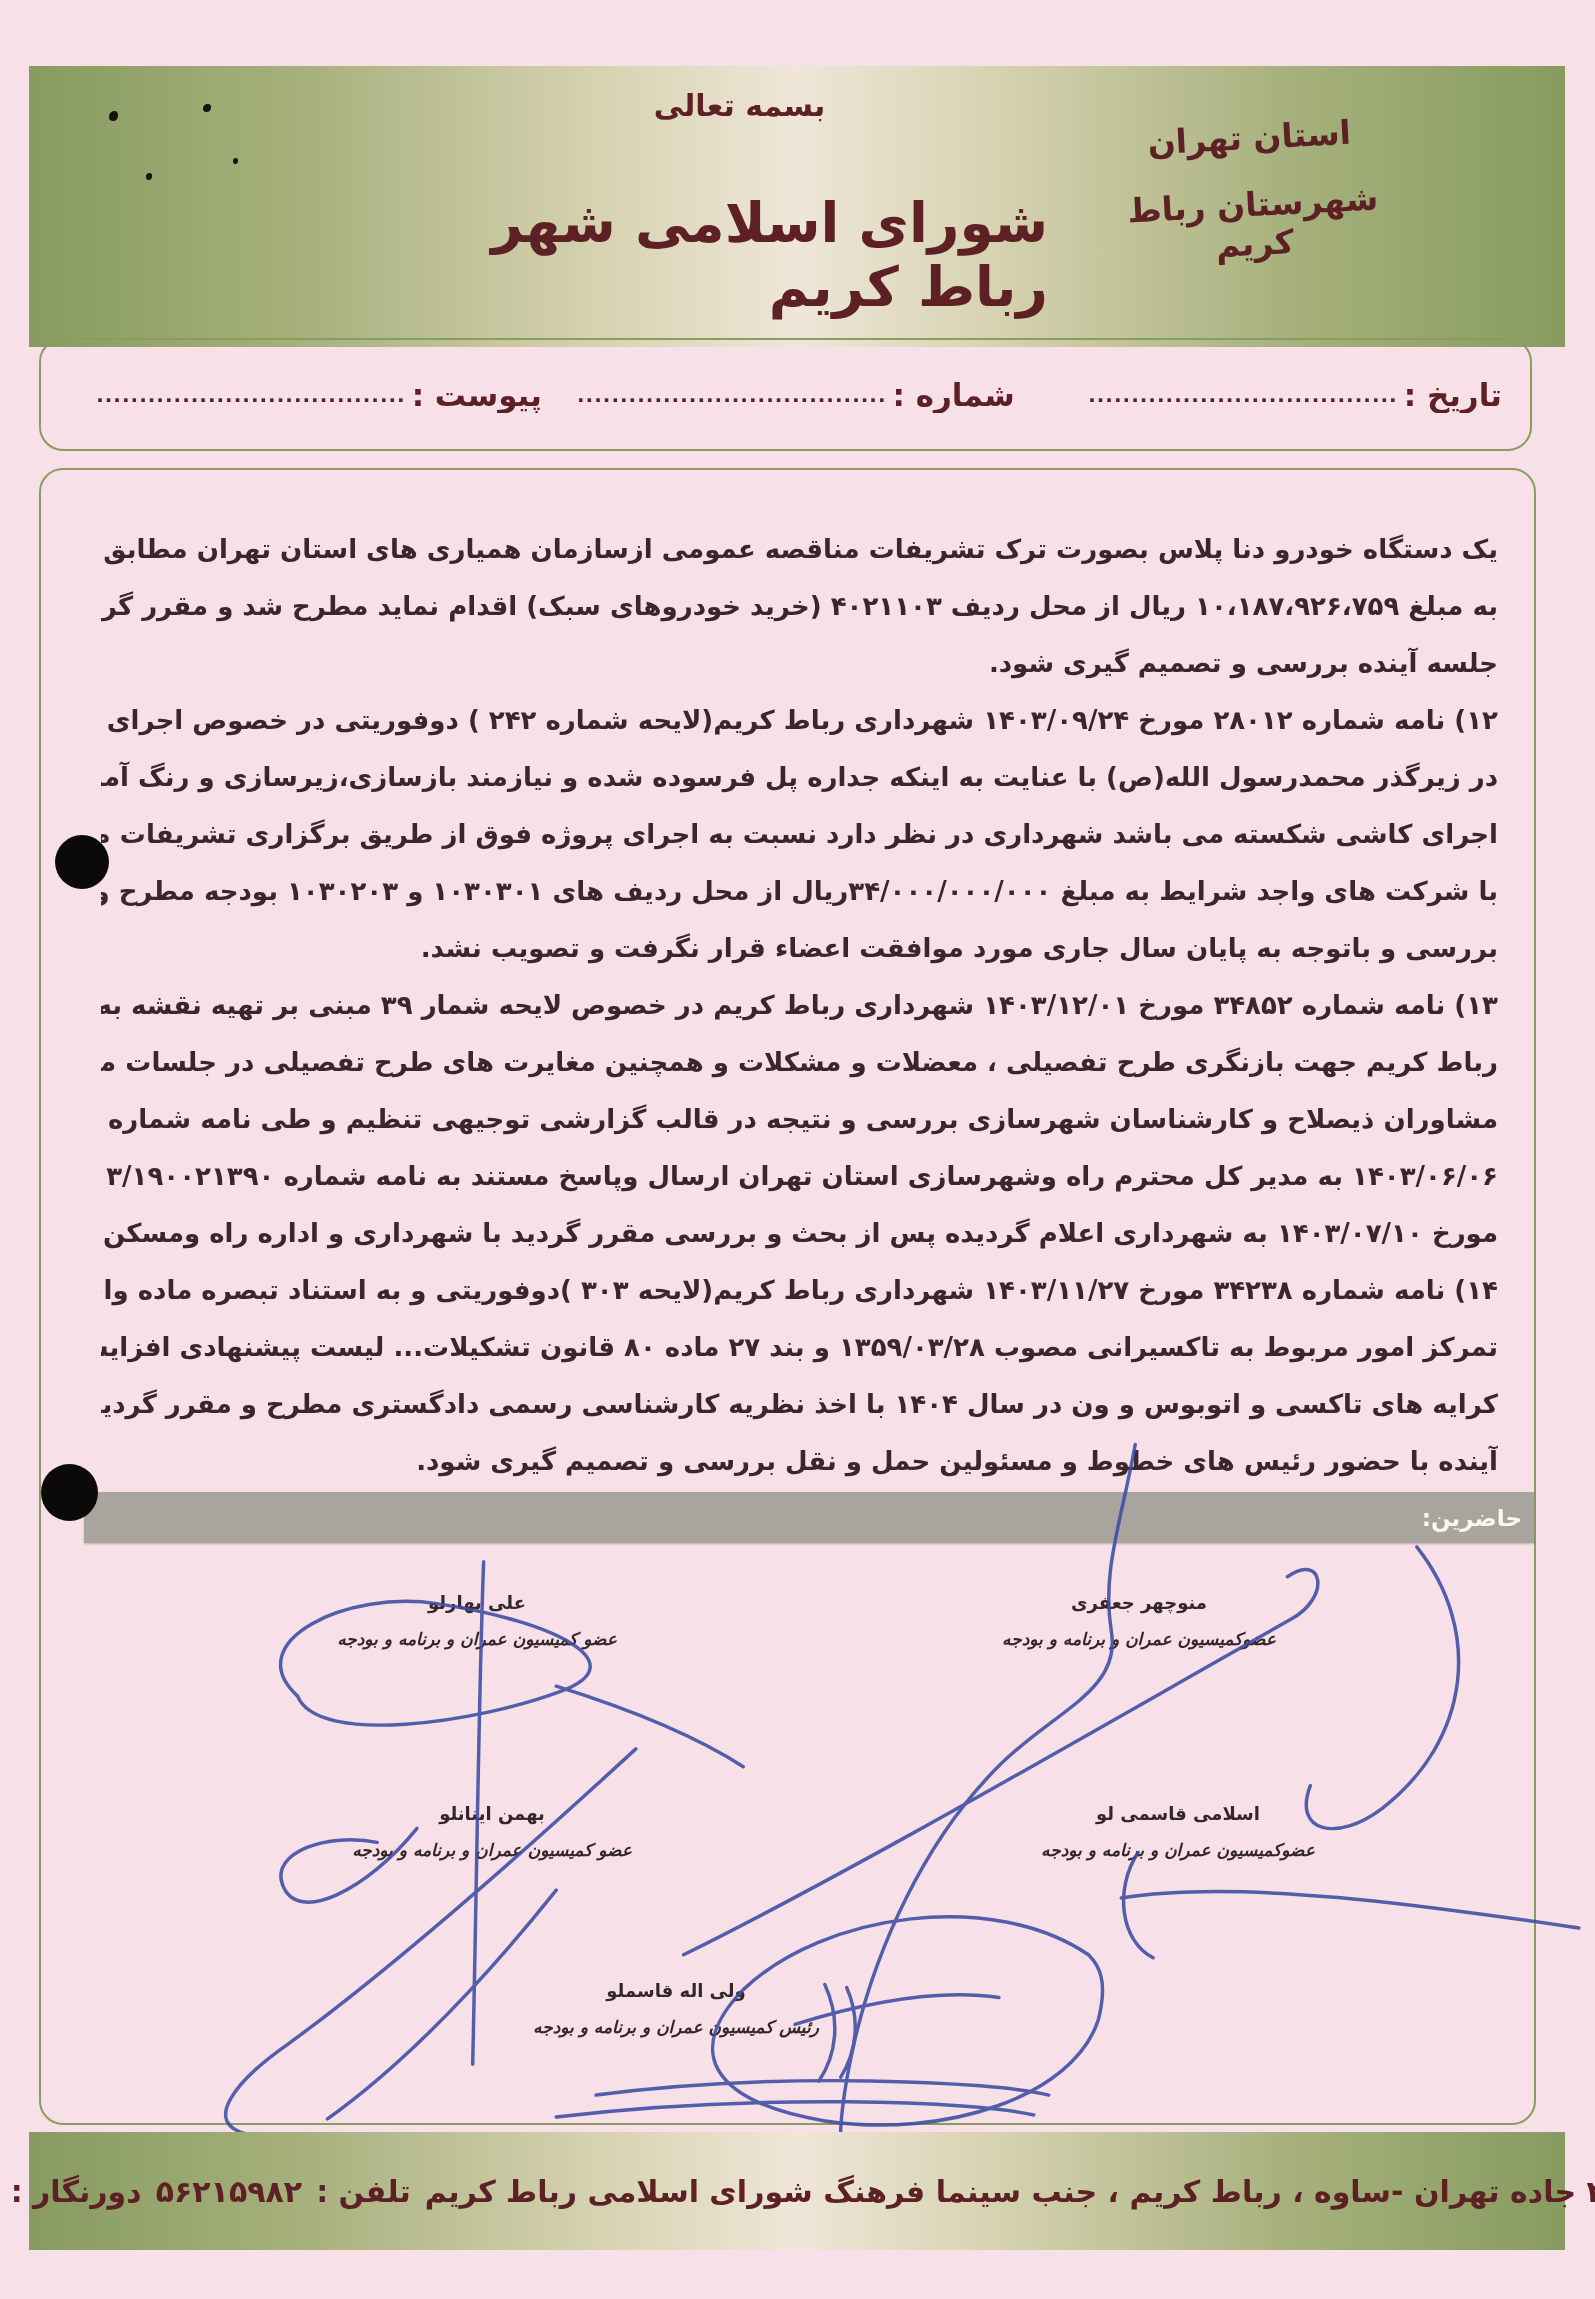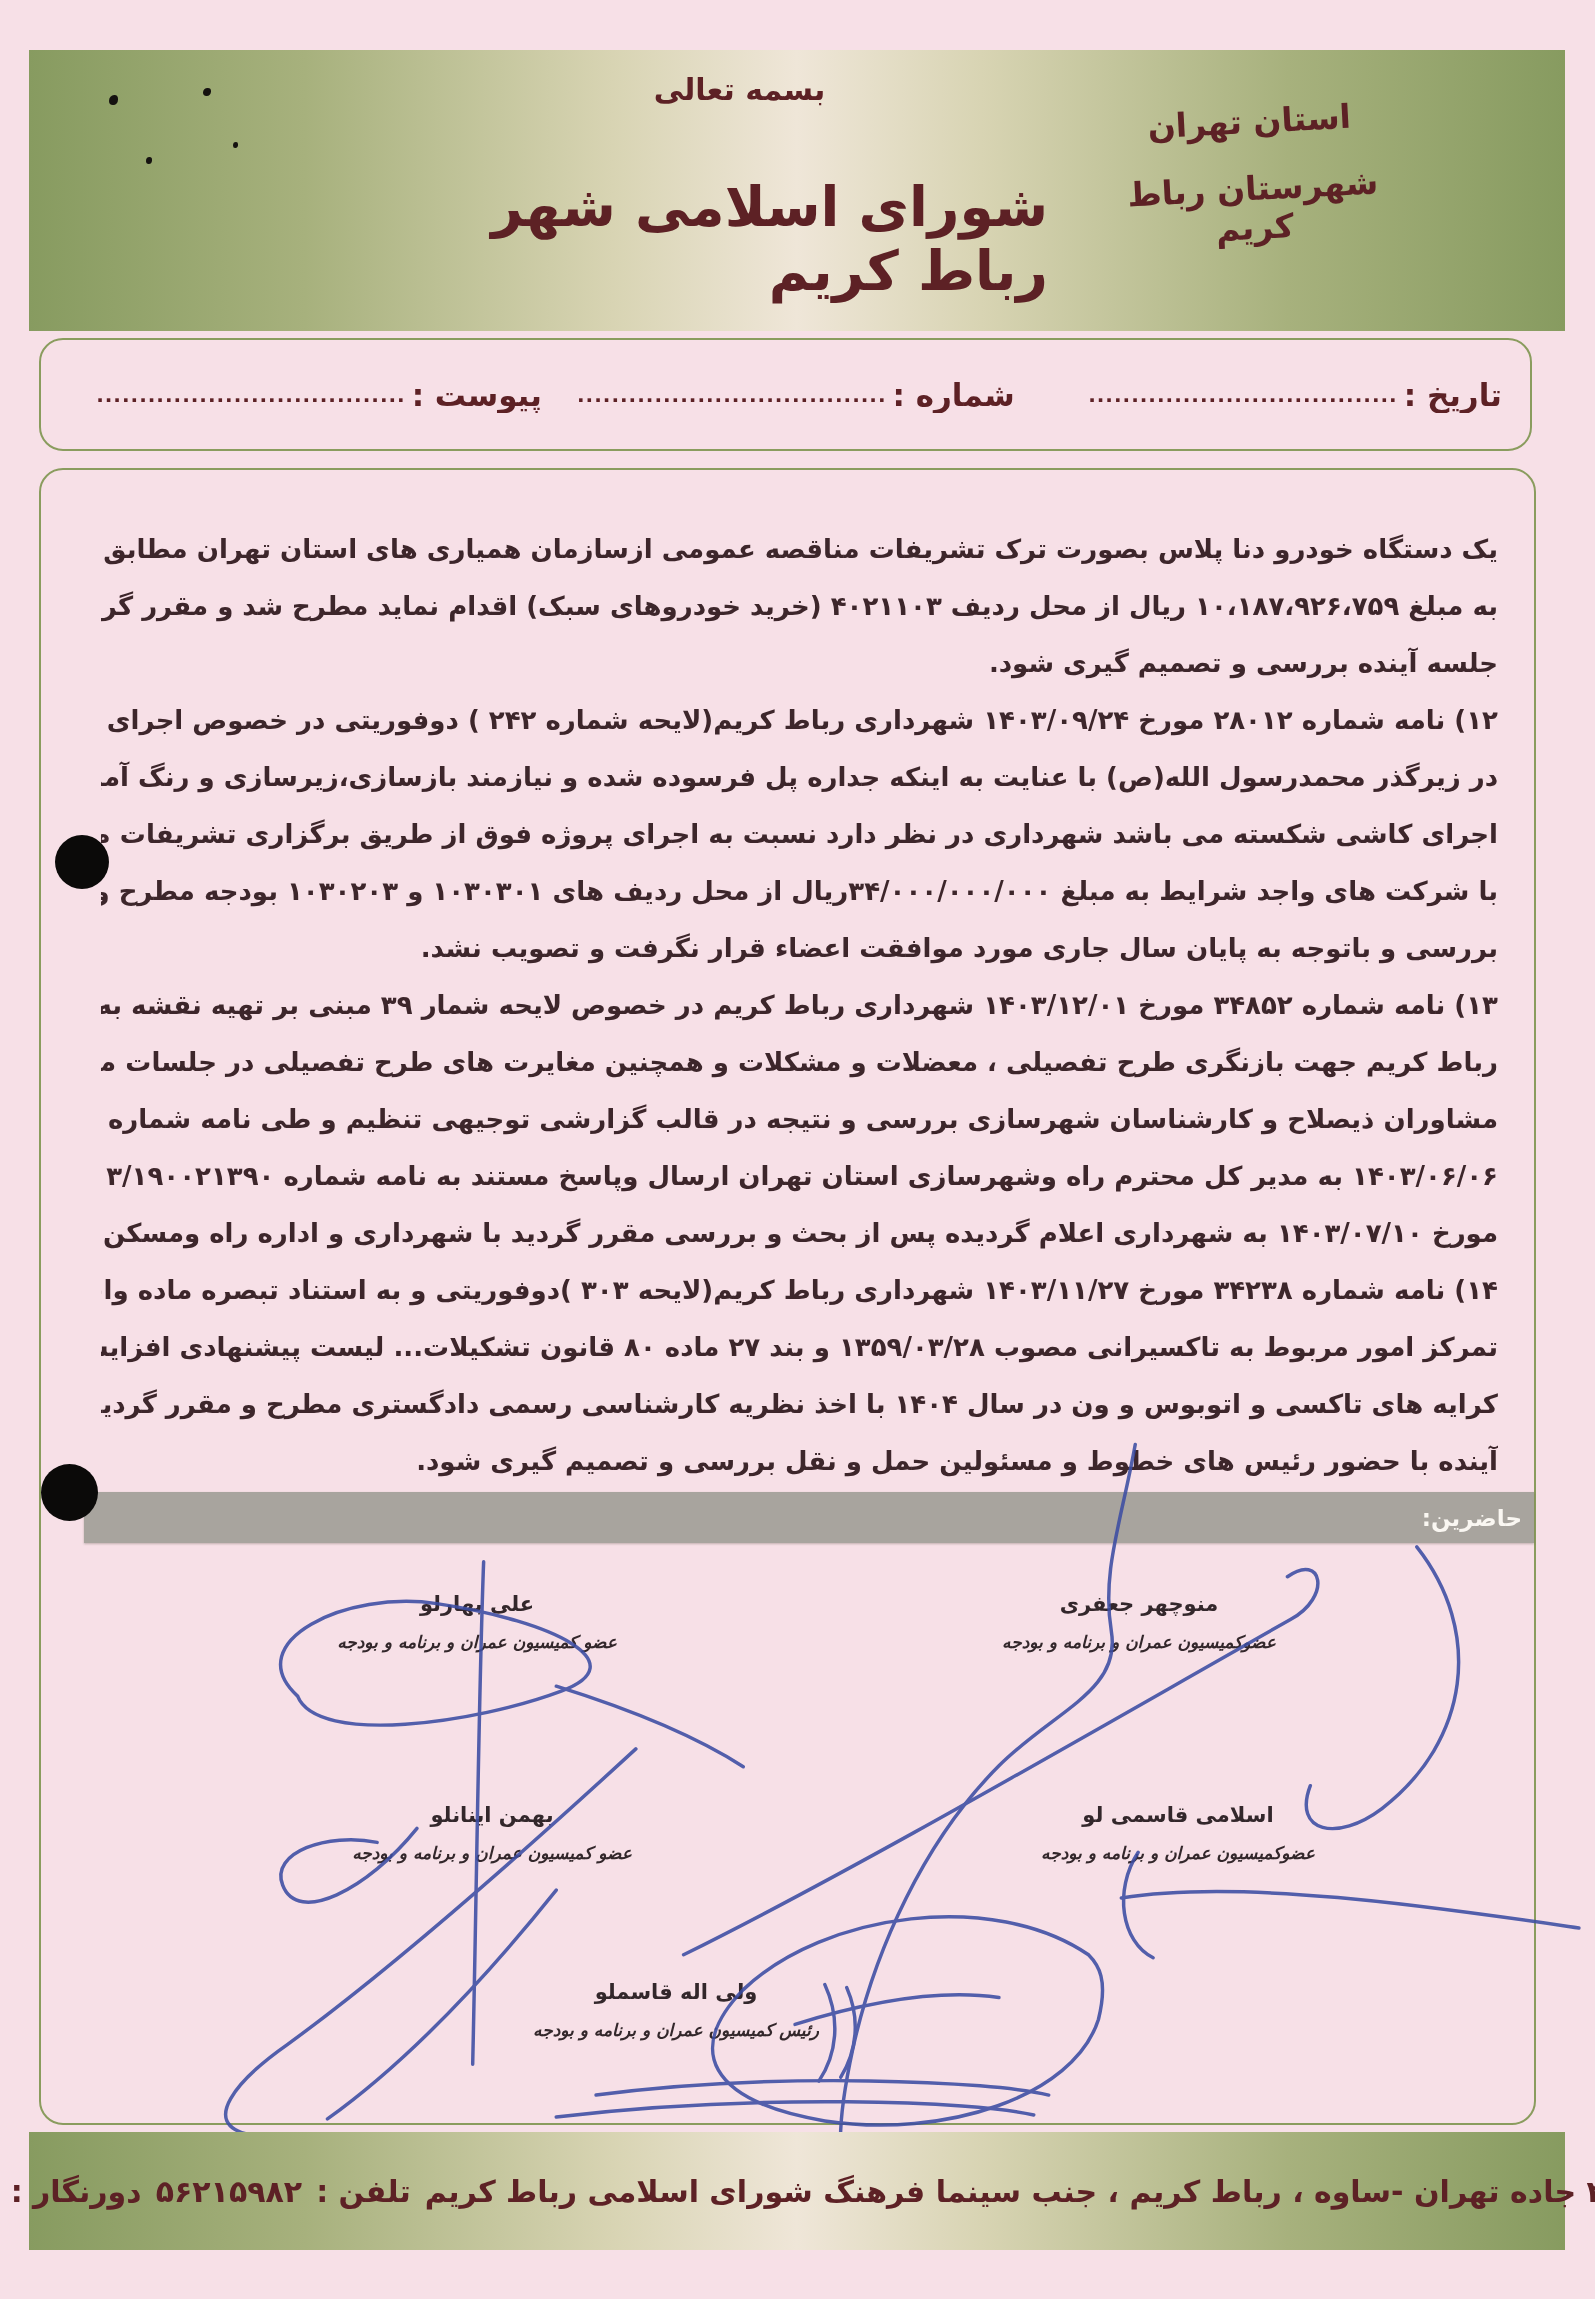--- a/index.html
+++ b/index.html
@@ -10,21 +10,21 @@
     background:#f7e0e7;
     overflow:hidden;
     font-family:"DejaVu Sans",sans-serif;
     direction:rtl;
   }
   
   .band{
     position:absolute;left:30px;width:1536px;
     background:linear-gradient(90deg,#879b60 0%,#a7b17d 18%,#d8d4b3 38%,#efe6d8 50%,#d8d4b3 62%,#a7b17d 82%,#879b60 100%);
   }
-  .header-band{top:50px;height:281px;}
+  .header-band{top:66px;height:281px;}
   .footer-band{top:2132px;height:118px;display:flex;align-items:center;justify-content:center;}
   .header-center{
     position:absolute;top:0;right:517px;width:617px;height:100%;
     display:flex;flex-direction:column;align-items:center;justify-content:space-between;
     padding:22px 0 28px 0;box-sizing:border-box;color:#5d2125;font-weight:bold;
   }
   .bismillah{font-size:30px;}
   .country-title{font-size:35px;}
   .council-title{font-size:55px;}
   .header-right{
@@ -66,21 +66,21 @@
     background:#a8a49e;
     display:flex;align-items:center;
     color:#faf7f2;font-size:23px;font-weight:bold;
     padding-right:12px;box-sizing:border-box;
     box-shadow:0 1px 2px rgba(90,80,70,.35);
   }
   
   .sig{
     position:absolute;text-align:center;color:#33272b;font-weight:bold;
   }
-  .sig .name{font-size:21px;margin-bottom:16px;}
+  .sig .name{font-size:18px;margin-bottom:16px;}
   .sig .role{font-size:17px;font-style:italic;}
   .sig1{left:249px;top:1592px;width:458px;}
   .sig2{left:896px;top:1592px;width:488px;}
   .sig3{left:254px;top:1803px;width:478px;}
   .sig4{left:960px;top:1803px;width:438px;}
   .sig5{left:453px;top:1980px;width:448px;}
   
   .footer-line{
     color:#5d2125;font-weight:bold;font-size:30px;white-space:nowrap;
     display:flex;align-items:center;gap:14px;

